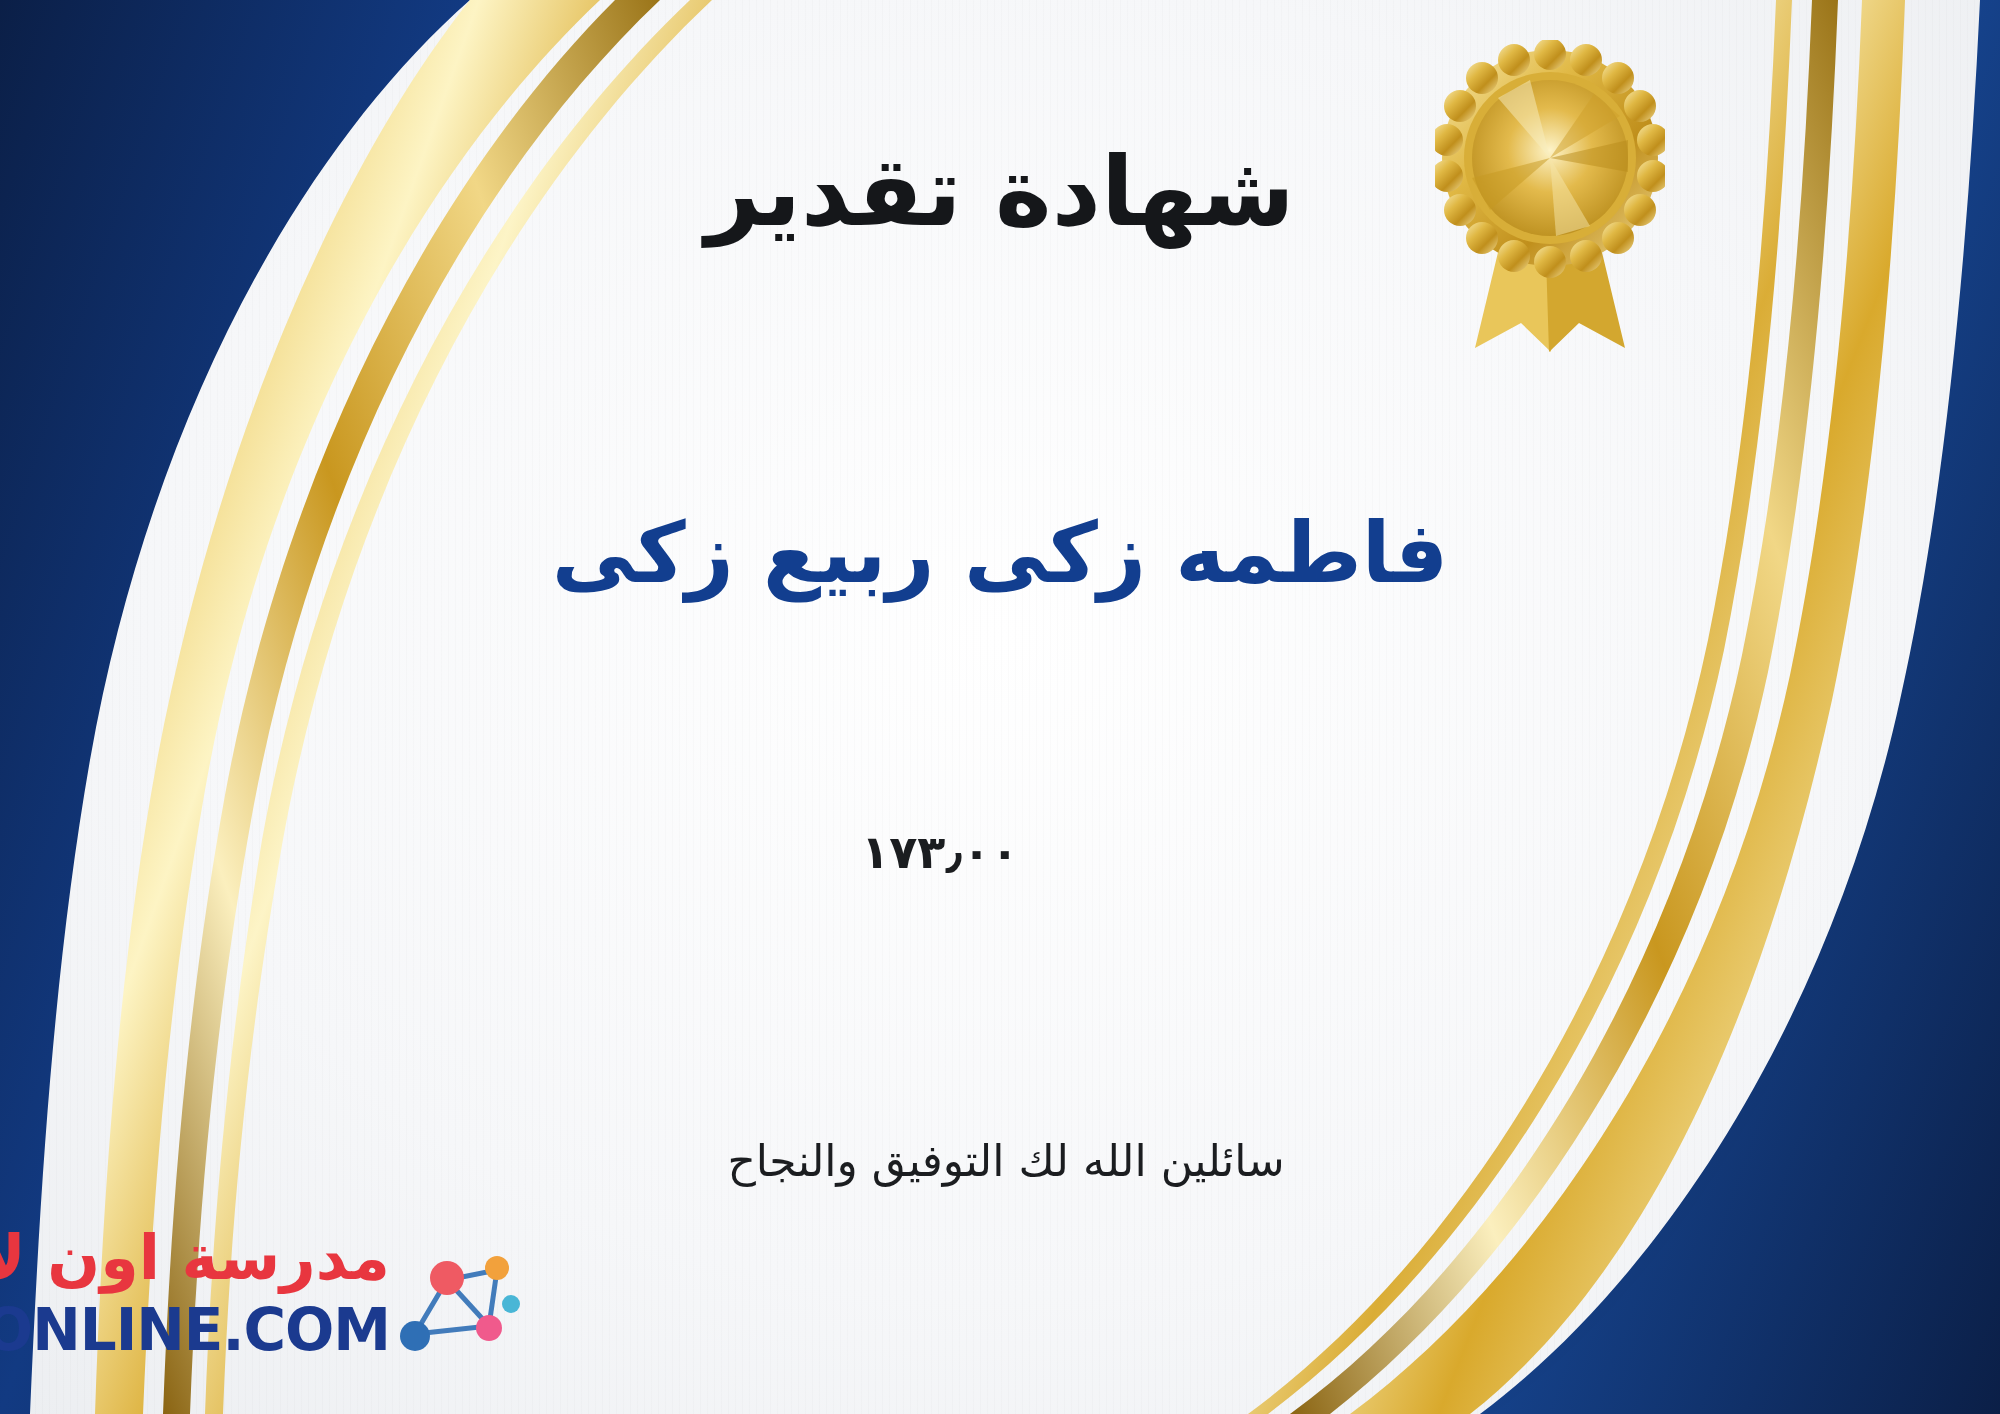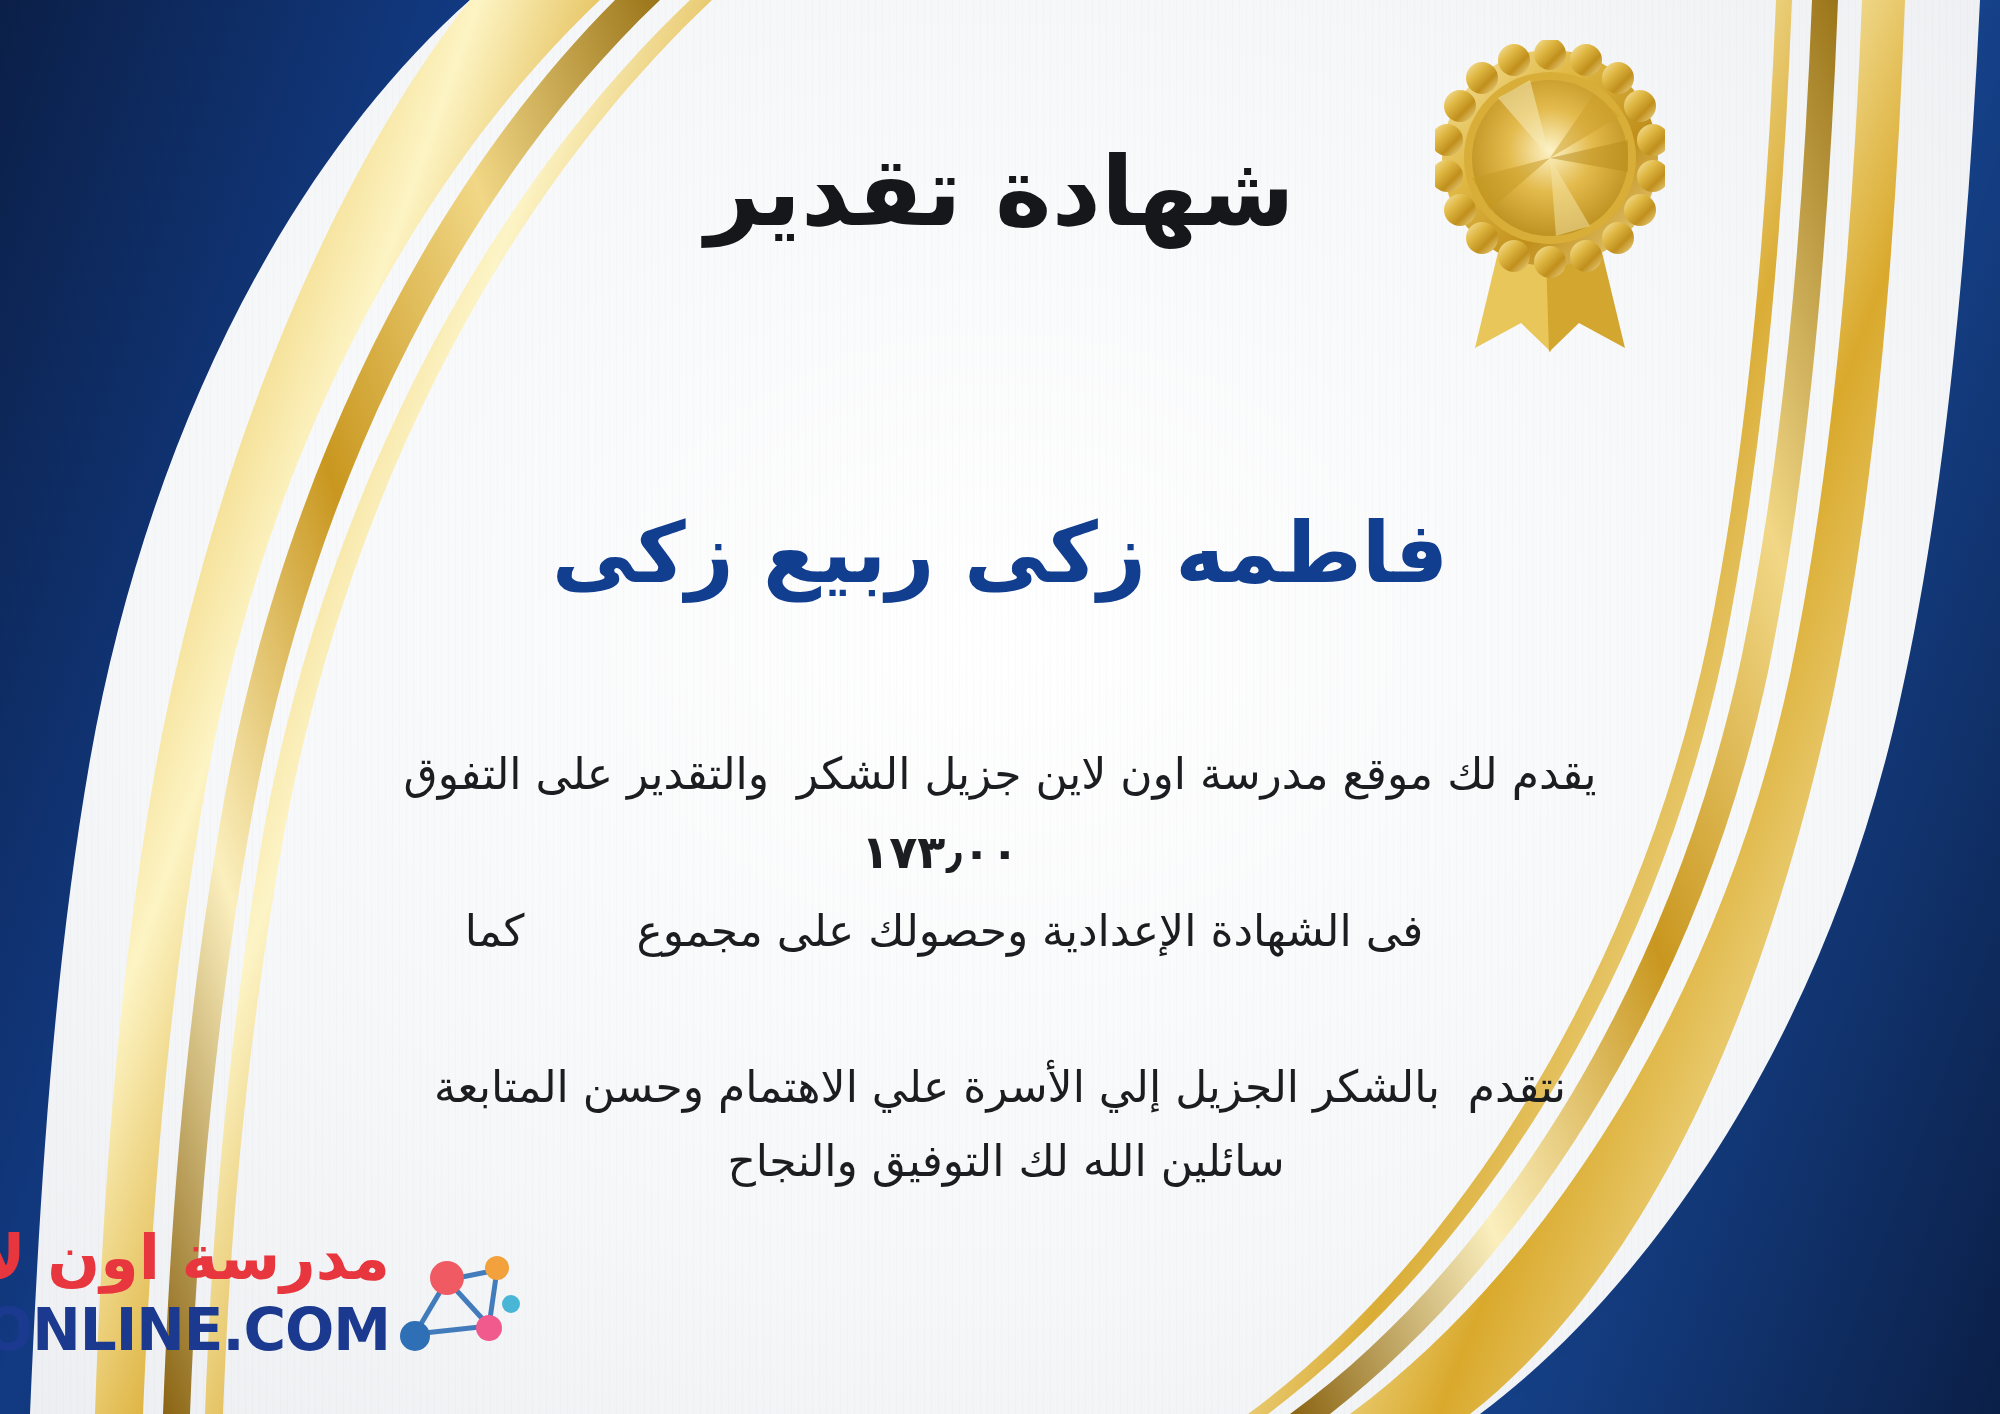--- a/index.html
+++ b/index.html
@@ -262,27 +262,20 @@
       </g>
     </svg>
   </div>
 
   <div class="content">
 
     <div class="title">شهادة تقدير</div>
 
     <div class="recipient">فاطمه زكى ربيع زكى</div>
 
-    <div class="body-text">
-      <span class="body-line">يقدم لك موقع مدرسة اون لاين جزيل الشكر  والتقدير على التفوق</span>
-      <span class="body-line">
-        <span>فى الشهادة الإعدادية وحصولك على مجموع        كما</span>
-      </span>
-      <span class="body-line">نتقدم  بالشكر الجزيل إلي الأسرة علي الاهتمام وحسن المتابعة</span>
-    </div>
 
     <div style="position:absolute; top:825px; left:0; right:0; pointer-events:none;">
       <span class="score" style="font-size:46px; color:#1b1d20; position:relative; right:60px;">١٧٣٫٠٠</span>
     </div>
 
     <div class="closing">سائلين الله لك التوفيق  والنجاح</div>
   </div>
 
   <div class="logo">
     <div class="logo-arabic">مدرسة اون لاين</div>

